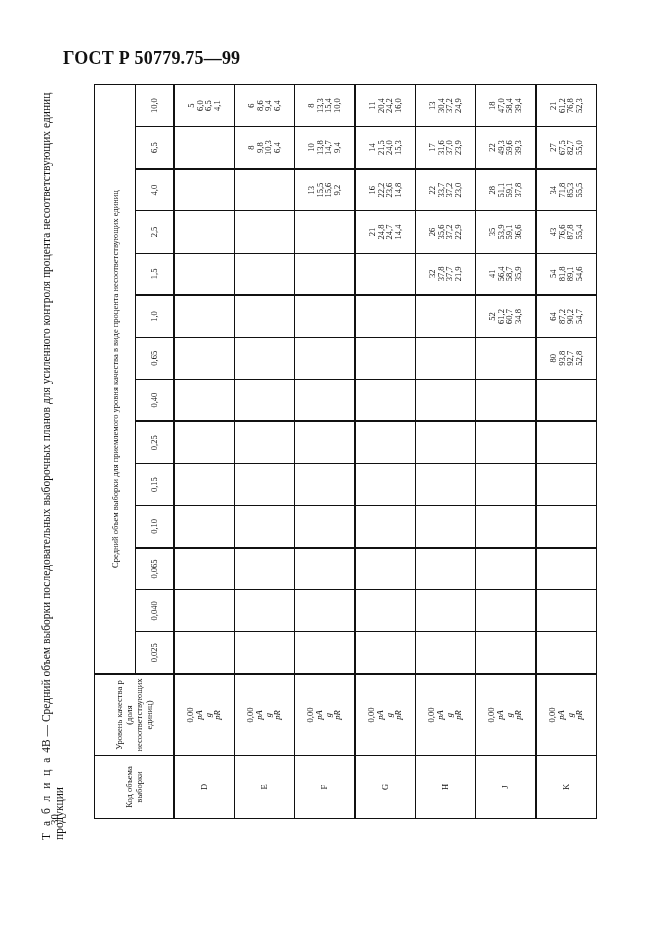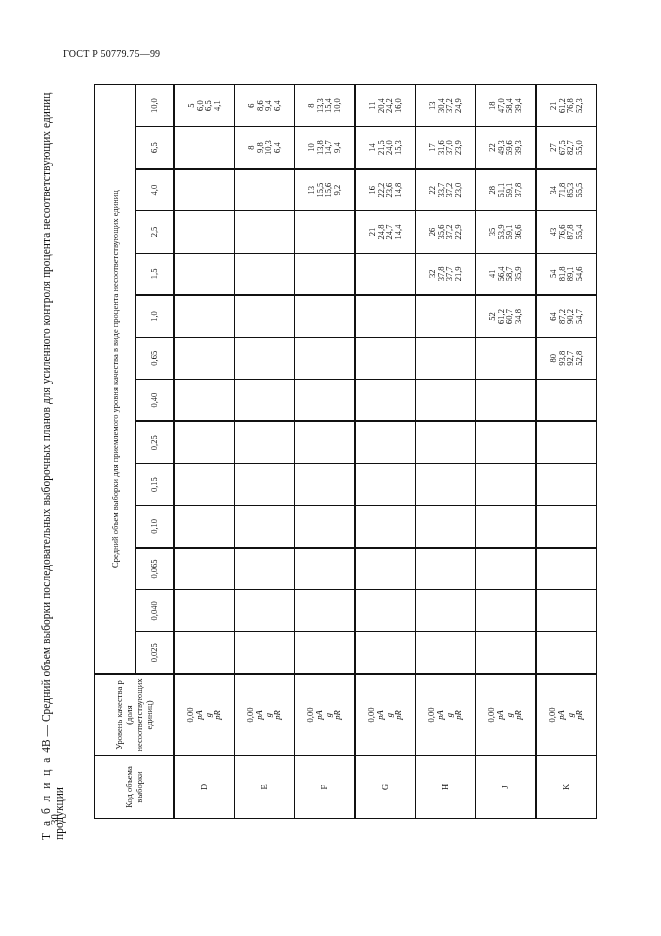--- a/index.html
+++ b/index.html
@@ -1,18 +1,18 @@
 <!DOCTYPE html>
 <html><head>
 <meta charset="utf-8">
 <style>
   html, body { margin:0; padding:0; background:#ffffff; }
   body { width:661px; height:936px; position:relative; overflow:hidden;
          font-family:"Liberation Serif", "DejaVu Serif", serif; color:#111; }
-  .doc-header { position:absolute; left:63px; top:48px; font-weight:normal; font-size:10px; letter-spacing:0.2px; }
+  .doc-header { position:absolute; left:63px; top:48px; font-weight:bold; font-size:18px; letter-spacing:0.2px; }
   .page-number { position:absolute; left:48px; top:825px; font-size:11px; transform:rotate(-90deg); transform-origin:left top; }
   
   .rot { position:absolute; left:40px; top:843px; width:780px; height:530px;
          transform:rotate(-90deg); transform-origin:left top; }
   .caption { font-size:11.5px; line-height:13px; padding-left:3px; height:30px; }
   .caption .spaced { letter-spacing:2px; }
   table.t { border-collapse:collapse; position:absolute; left:24px; top:54px; width:735px; table-layout:fixed; }
   table.t td, table.t th { border:1px solid #111; font-weight:normal; font-size:8.5px; text-align:center; vertical-align:middle; padding:0; }
   table.t .thick-l { border-left:2px solid #111; }
   table.t .thick-b { border-bottom:2px solid #111; }

